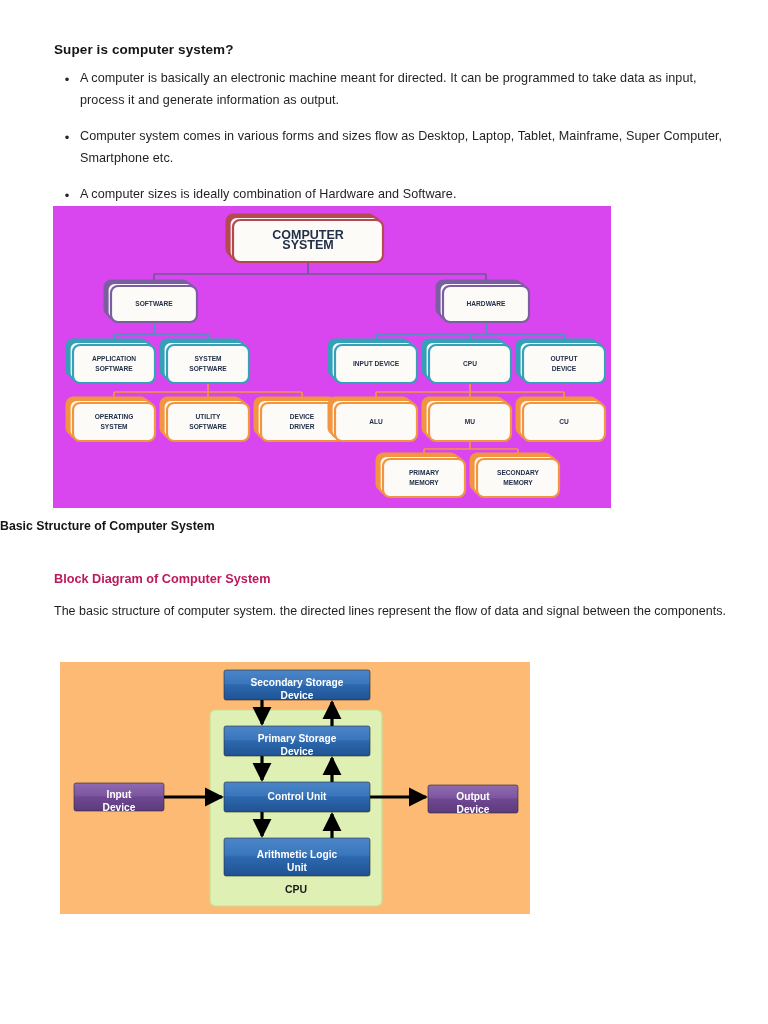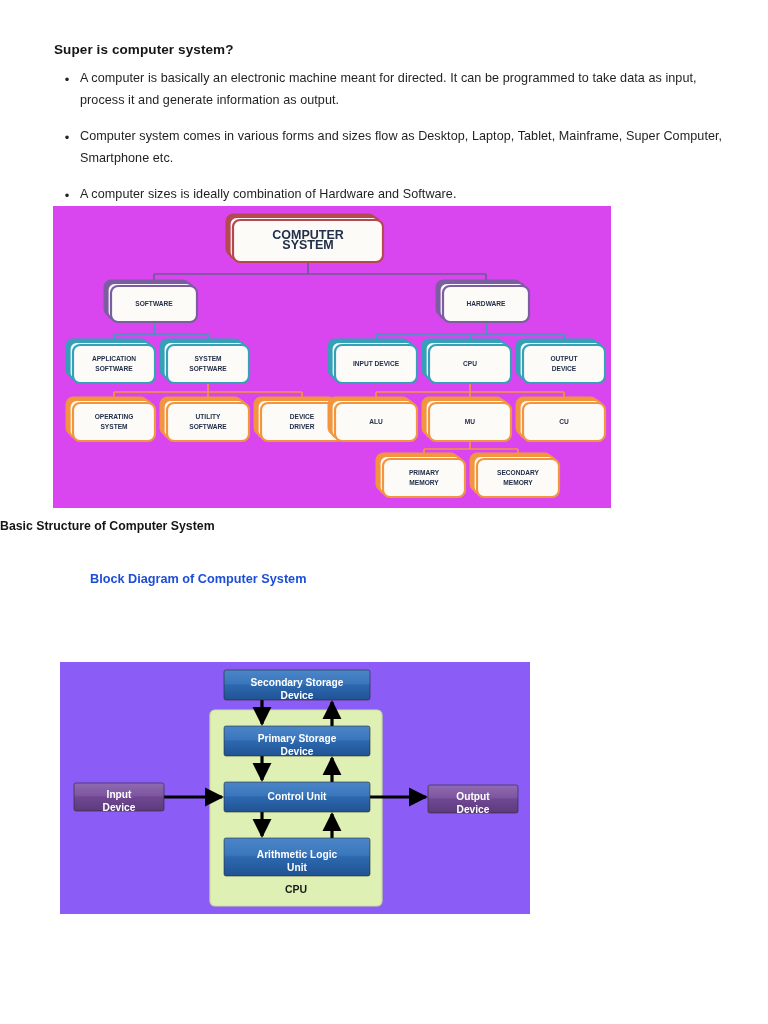--- a/index.html
+++ b/index.html
@@ -31,38 +31,38 @@
     flex:1;font-size:12.6px;line-height:21.5px;color:#1f1f1f;
     letter-spacing:.005em;
   }
 
   .fig-caption{
     position:absolute;left:0;right:0;top:519px;text-align:left;
     font-size:12.3px;font-weight:bold;color:#151515;
   }
   .h-sub{
     position:absolute;left:54px;top:572px;
-    font-size:12.7px;font-weight:bold;color:#1d4ed8;margin-left:36px;
+    font-size:12.7px;font-weight:bold;color:#be185d;
   }
   .para{
     position:absolute;left:54px;top:601px;width:672px;
     font-size:12.5px;line-height:21.5px;color:#1f1f1f;
   }
 
   
   #fig1{
     position:absolute;left:53px;top:206px;width:558px;height:302px;
     background:#d946ef;
   }
   #fig1 svg{display:block;width:558px;height:302px;}
 
   
   #fig2{
     position:absolute;left:60px;top:662px;width:470px;height:252px;
-    background:#8b5cf6;
+    background:#fdba74;
     text-decoration:underline;
   }
   #fig2 svg{display:block;width:470px;height:252px;}
 
   .nodelabel{
     font-family:"Liberation Sans", sans-serif;
     fill:#23304a;font-weight:bold;
     text-anchor:middle;dominant-baseline:middle;
   }
 </style>
@@ -241,20 +241,21 @@
             <text x="465" y="266.8" class="nodelabel" font-size="6.6">SECONDARY</text>
             <text x="465" y="277.2" class="nodelabel" font-size="6.6">MEMORY</text>
           </g>
         </g>
     </svg>
   </div>
 
   <div class="fig-caption">Basic Structure of Computer System</div>
 
   <div class="h-sub">Block Diagram of Computer System</div>
+  <div class="para">The basic structure of computer system. the directed lines represent the flow of data and signal between the components.</div>
 
   <div id="fig2">
     <svg viewBox="0 0 470 252" xmlns="http://www.w3.org/2000/svg">
       <defs>
         <linearGradient id="gblue" x1="0" y1="0" x2="0" y2="1">
           <stop offset="0%" stop-color="#4a86c8"></stop>
           <stop offset="45%" stop-color="#3a76bb"></stop>
           <stop offset="50%" stop-color="#2d68ae"></stop>
           <stop offset="100%" stop-color="#1f5393"></stop>
         </linearGradient>

